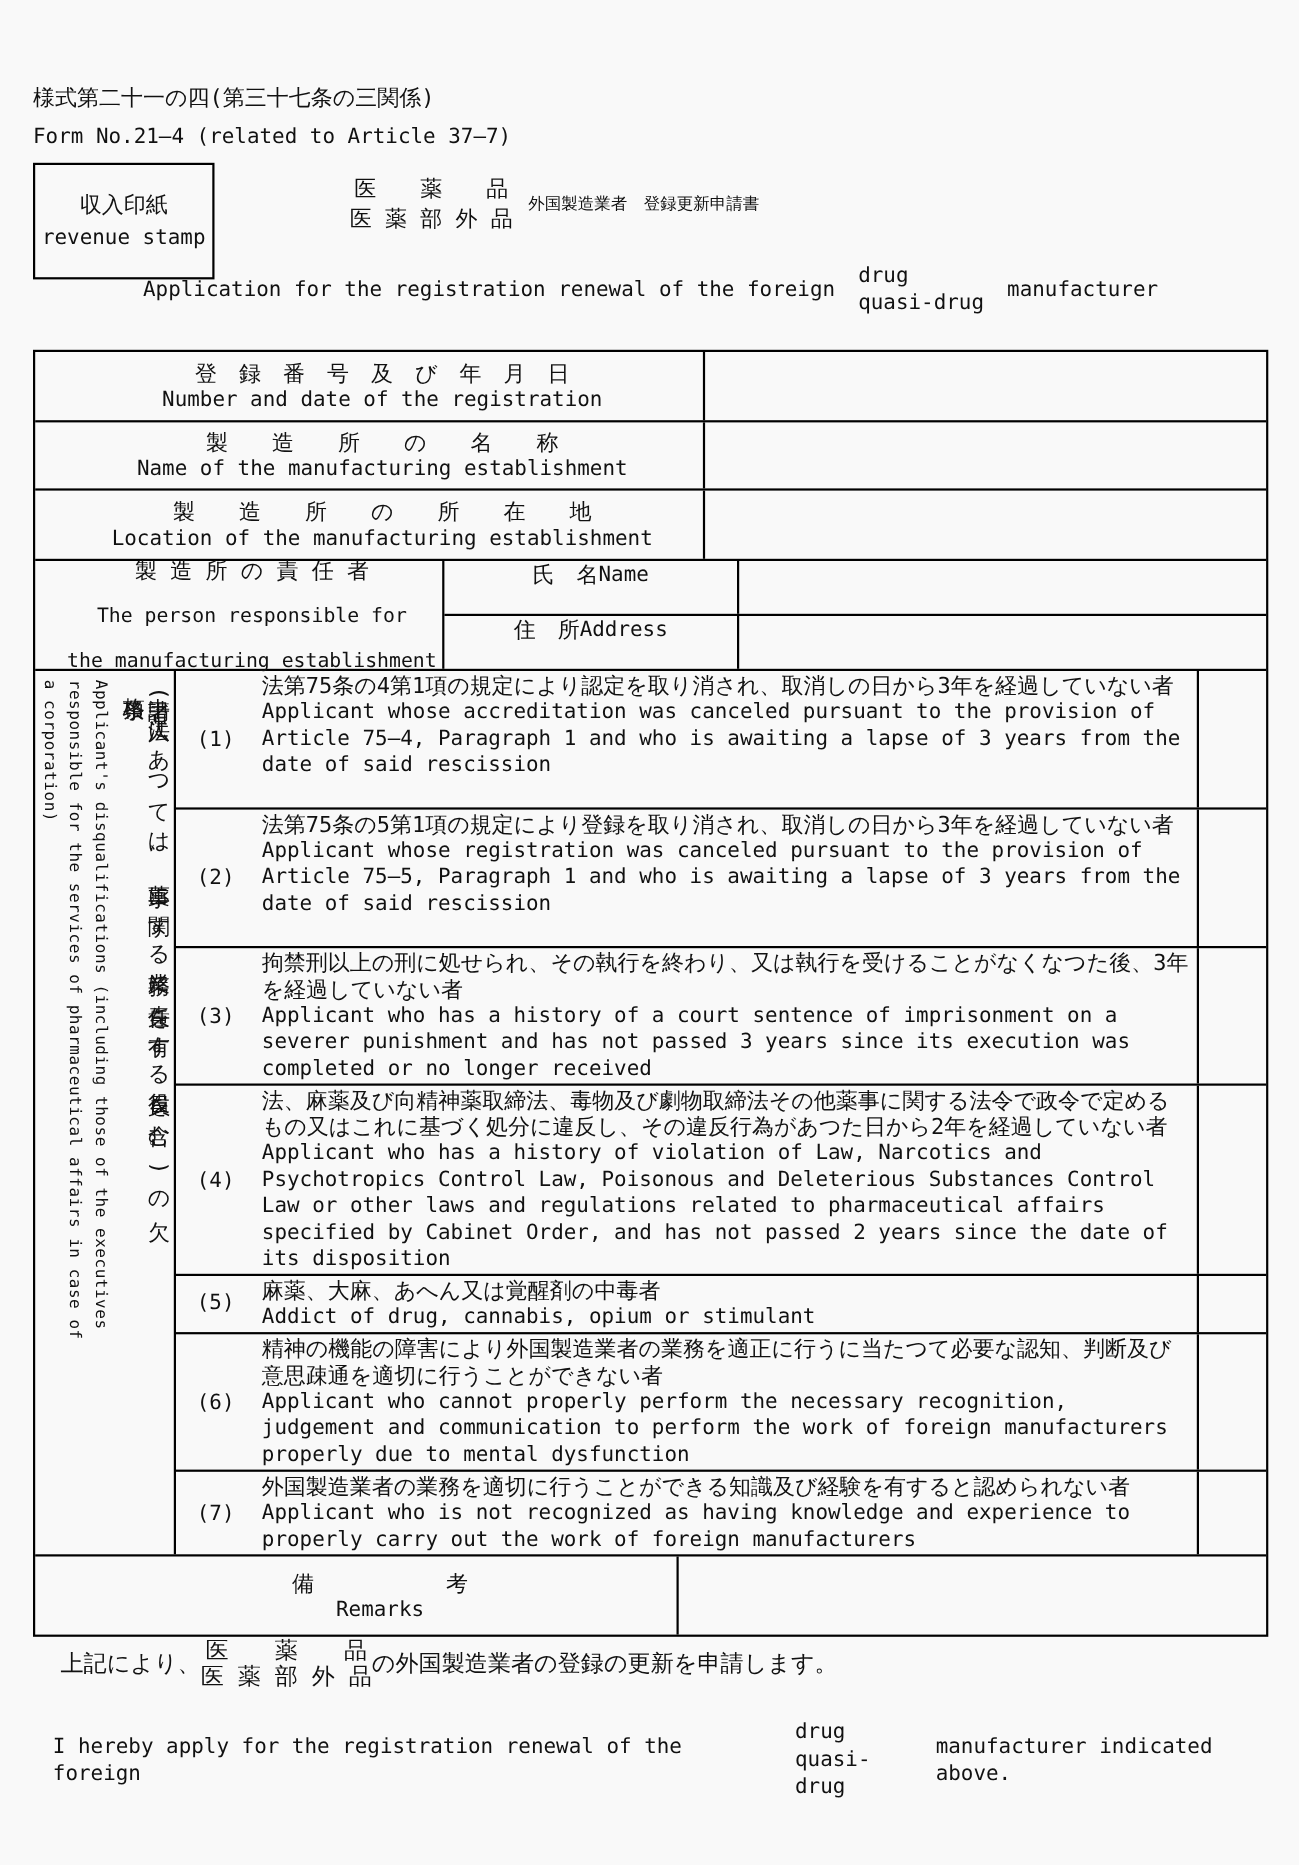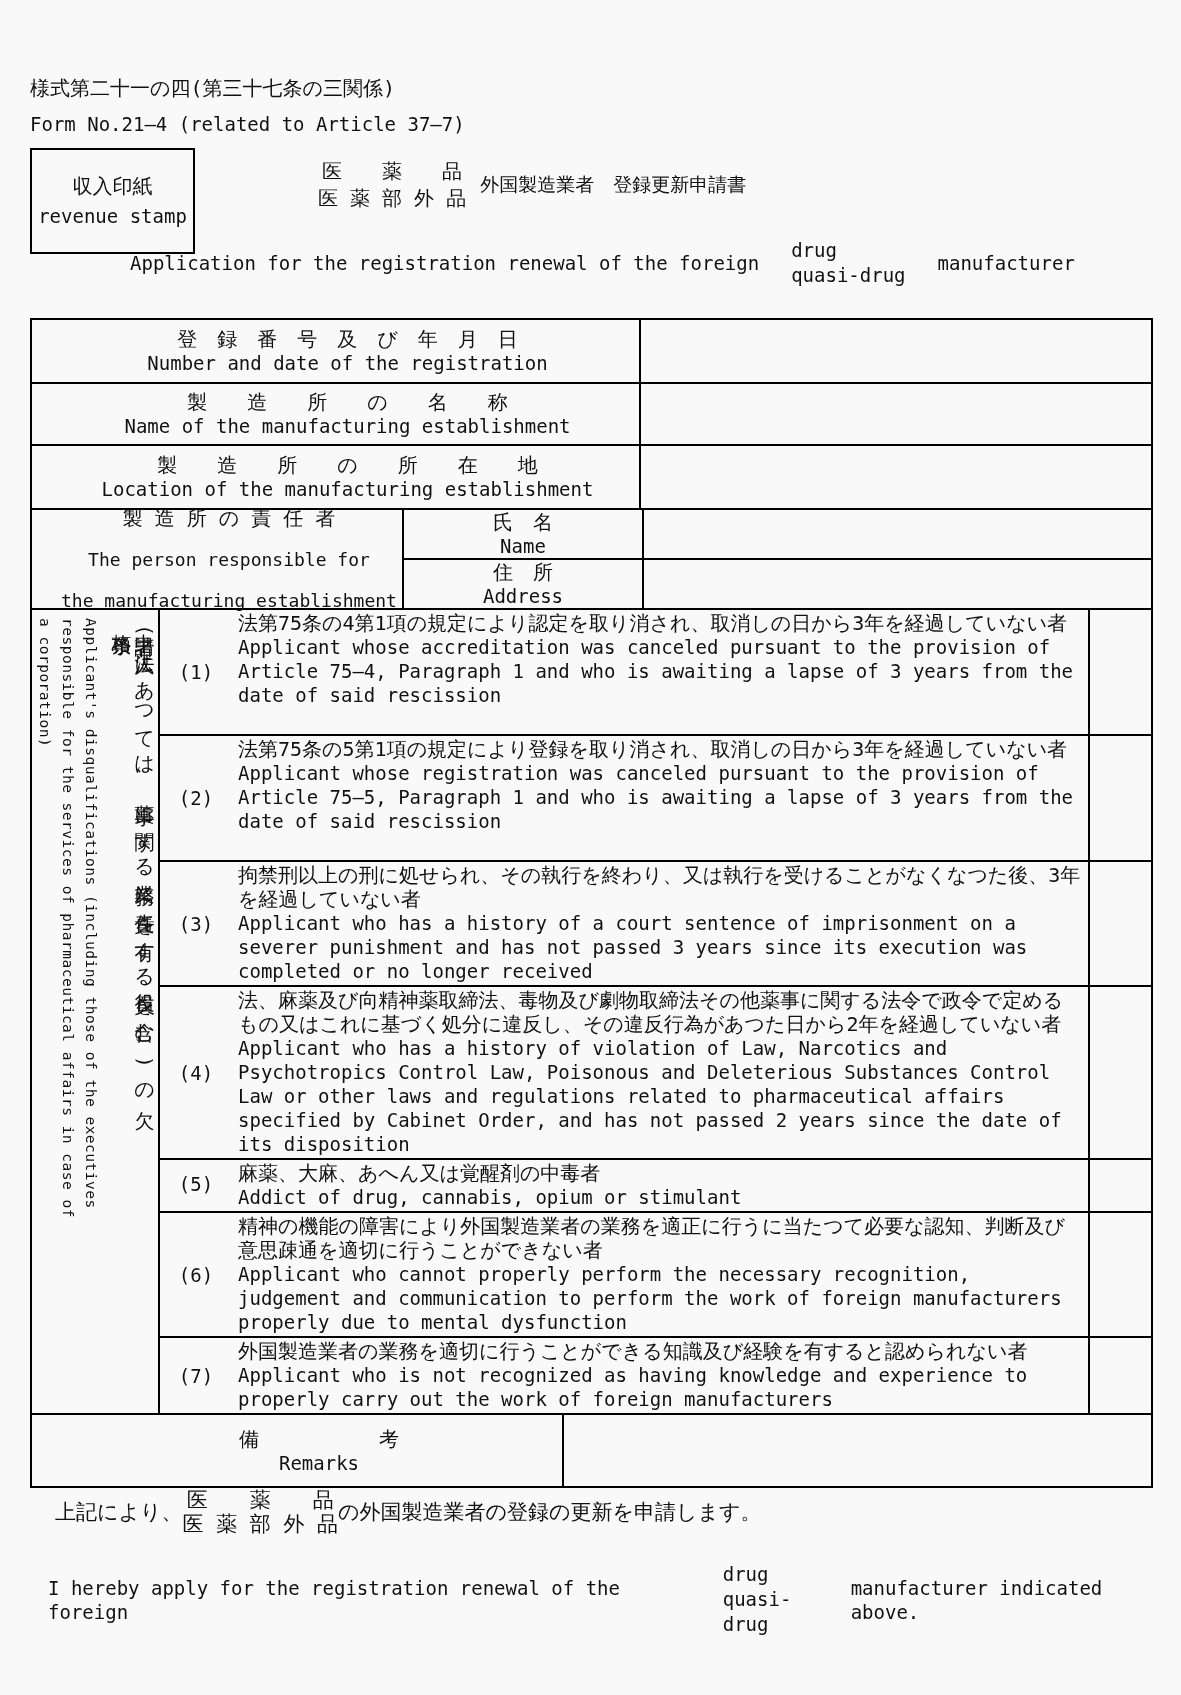--- a/index.html
+++ b/index.html
@@ -18,61 +18,61 @@
 
   .stamp-box {
     position:absolute; left:30px; top:148px; width:165px; height:106px;
     border:2px solid #000; display:flex; flex-direction:column;
     align-items:center; justify-content:center; gap:6px; background:transparent;
   }
 
   .title-row { position:absolute; left:318px; top:158px; display:flex; align-items:center; gap:14px; }
   .stack { display:flex; flex-direction:column; text-align:center; }
   .stack div { line-height:27px; }
-  .title-main { font-size:19px; }
-
-  .app-line { position:absolute; left:130px; top:238px; display:flex; align-items:center; gap:32px; }
+  .title-main { font-size:15px; }
+
+  .app-line { position:absolute; left:130px; top:238px; display:flex; align-items:center; gap:21px; }
   .stack-en { display:flex; flex-direction:column; }
   .stack-en span { line-height:25px; font-size:19px; }
 
   
   .tables { position:absolute; left:30px; top:318px; width:1123px; border:2px solid #000; background:transparent; }
   .irow { display:flex;padding-left:24px; }
   .irow + .irow, .disq, .remarks-row { border-top:2px solid #000; }
   .ilabel { width:585px; border-right:2px solid #000; display:flex; flex-direction:column;
             align-items:center; justify-content:center; text-align:center; }
   .ival { flex:1; }
 
   .resp-label { width:348px; border-right:2px solid #000; display:flex; flex-direction:column;
                 align-items:center; justify-content:center; text-align:right; }
   .resp-label .en { font-size:18px; line-height:22px;margin-top:19px; }
   .resp-right { flex:1; display:flex; flex-direction:column; }
   .sub { display:flex; flex:1; }
   .sub + .sub { border-top:2px solid #000;gap:40px; }
-  .mid { width:240px; border-right:2px solid #000; display:flex; flex-direction:column;
-         align-items:center; justify-content:center; text-align:center; }
+  .mid { width:268px; border-right:2px solid #000; display:flex; flex-direction:row;
+         align-items:flex-start; justify-content:center; text-align:center; }
 
   
   .disq { display:flex; }
   .vcol {
     width:128px; border-right:2px solid #000;
     writing-mode:vertical-rl; padding:8px 2px 4px 2px;
   }
   .vjp { font-size:20px; letter-spacing:2px; line-height:23px; }
   .ven { font-size:14.5px; line-height:23px; letter-spacing:0.5px; }
   .ven.first { margin-block-start:8px; }
   .items { flex:1; display:flex; flex-direction:column; }
   .item { display:flex; }
   .item + .item { border-top:2px solid #000; }
   .num { width:72px; text-align:center; font-size:19px; line-height:24px; }
   .txt { flex:1; border-right:2px solid #000; padding:1px 6px 2px 6px; }
   .mark { width:61px; }
 
   .remarks-row { display:flex; }
-  .rlabel { width:532px; border-right:2px solid #000; min-height:71px;
+  .rlabel { width:585px; border-right:2px solid #000; min-height:71px;
             display:flex; flex-direction:column; align-items:center; justify-content:center; text-align:center;padding-left:44px; }
   .rval { flex:1; }
 
   
   .footer-jp { position:absolute; left:55px; top:1488px; display:flex; align-items:center; }
   .footer-jp .jp { font-size:21px; }
   .footer-en { position:absolute; left:48px; top:1562px; display:flex; align-items:center; gap:14px; }
 </style>
 </head>
 <body>

